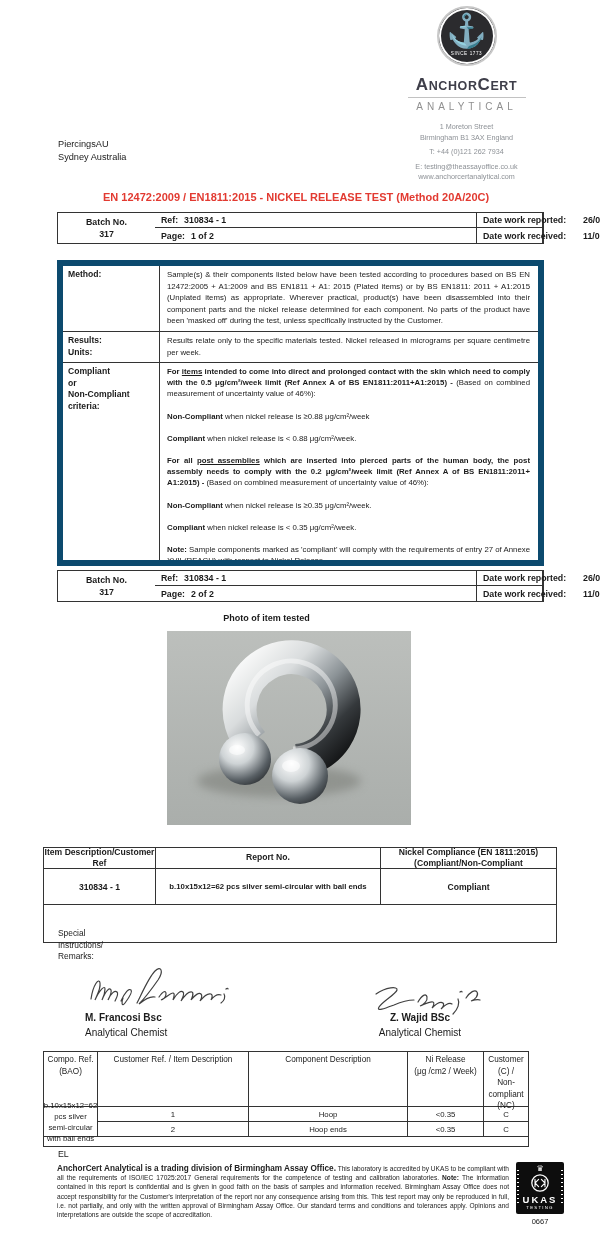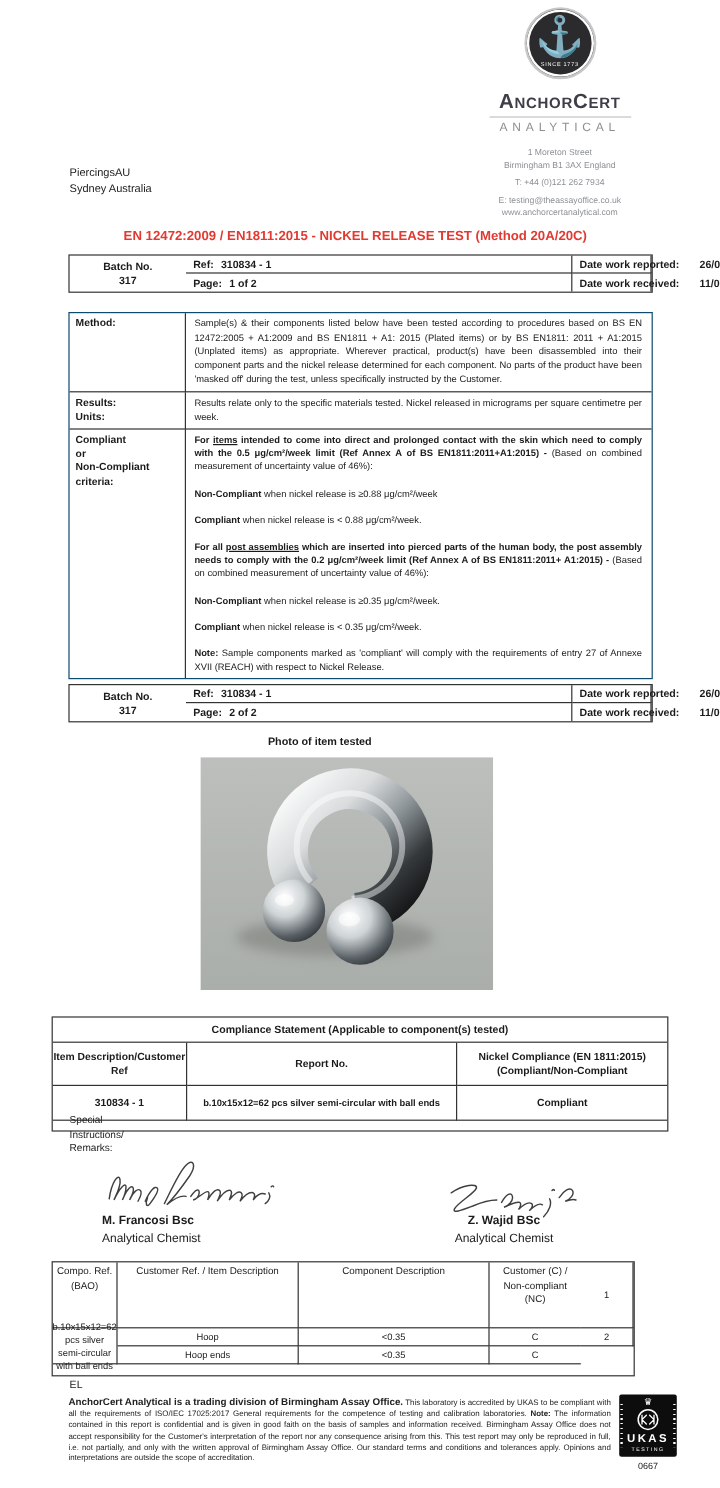--- a/index.html
+++ b/index.html
@@ -40,21 +40,21 @@
   .ref-table .c { display:flex; align-items:center; padding-left:6px; }
   .ref-table .vr { border-right:1px solid #333; }
   .ref-table .hb { border-bottom:1px solid #333; }
   .ref-table .lab { width:100px; flex:0 0 auto; }
   .ref-table .lab2 { width:6px; flex:0 0 auto; }
   .ref-table .batch { grid-row:1/3; display:flex; flex-direction:column; align-items:center;
     justify-content:center; text-align:center; line-height:12px; padding:0; }
 
   
   .method-table { position:absolute; top:260px; left:57px; width:487px; height:306px;
-    border:1px solid #0c4a6e; display:grid; grid-template-columns:97px 1fr;
+    border:6px solid #0c4a6e; display:grid; grid-template-columns:97px 1fr;
     grid-template-rows:66px 31px 1fr; }
   .method-table .cell { overflow:hidden; }
   .method-table .vr { border-right:1px solid #333; }
   .method-table .hb { border-bottom:1px solid #333; }
   .mt-label { font-size:8.6px; font-weight:bold; padding:3px 4px 0 5px; line-height:11.5px; }
   .mt-body { font-size:7.8px; line-height:11.6px; padding:3px 8px 0 7px; text-align:justify; }
   .mt-body p { margin:0 0 11px 0; }
   .mt-body p:last-child { margin-bottom:0; }
   .crit-body { line-height:11.2px; }
 
@@ -245,21 +245,20 @@
       <path d="M85,112 A52,52 0 1 1 130,130" fill="none" stroke="url(#met)" stroke-width="34"></path>
       <path d="M92,104 A44,44 0 1 1 126,118" fill="none" stroke="#ffffff" stroke-width="5" opacity="0.45"></path>
       <circle cx="78" cy="128" r="26" fill="url(#ball)"></circle>
       <circle cx="133" cy="145" r="28" fill="url(#ball)"></circle>
       <ellipse cx="70" cy="119" rx="8" ry="5" fill="#ffffff" opacity="0.55"></ellipse>
       <ellipse cx="124" cy="135" rx="9" ry="6" fill="#ffffff" opacity="0.55"></ellipse>
     </svg>
   </div>
 
   <div class="comp-table">
-    <div class="span3 cc hb ct-title">Compliance Statement (Applicable to component(s) tested)</div>
     <div class="cc vr hb ct-head">Item Description/Customer Ref</div>
     <div class="cc vr hb ct-head">Report No.</div>
     <div class="cc hb ct-head">Nickel Compliance (EN 1811:2015)
 (Compliant/Non-Compliant</div>
     <div class="cc vr hb ct-val">310834 - 1</div>
     <div class="cc vr hb ct-desc">b.10x15x12=62 pcs silver semi-circular with ball ends</div>
     <div class="cc hb ct-val">Compliant</div>
     <div class="span3"></div>
   </div>
 
@@ -296,20 +295,22 @@
   <div class="sig-block sig-right" style="top:1011px; left:355px;">
     <div class="sig-name">Z. Wajid BSc</div>
     <div>Analytical Chemist</div>
   </div>
 
   <div class="compo-table">
     <div class="co-head vr hb">Compo. Ref.
 (BAO)</div>
     <div class="co-head vr hb">Customer Ref. / Item Description</div>
     <div class="co-head vr hb">Component Description</div>
+    <div class="co-head vr hb">Ni Release
+(μg /cm2 / Week)</div>
     <div class="co-head hb">Customer (C) /
 Non-compliant
 (NC)</div>
 
     <div class="co-cell vr hb">1</div>
     <div class="co-cell co-cust vr hb">b.10x15x12=62 pcs silver semi-circular
 with ball ends</div>
     <div class="co-cell vr hb">Hoop</div>
     <div class="co-cell vr hb">&lt;0.35</div>
     <div class="co-cell hb">C</div>

